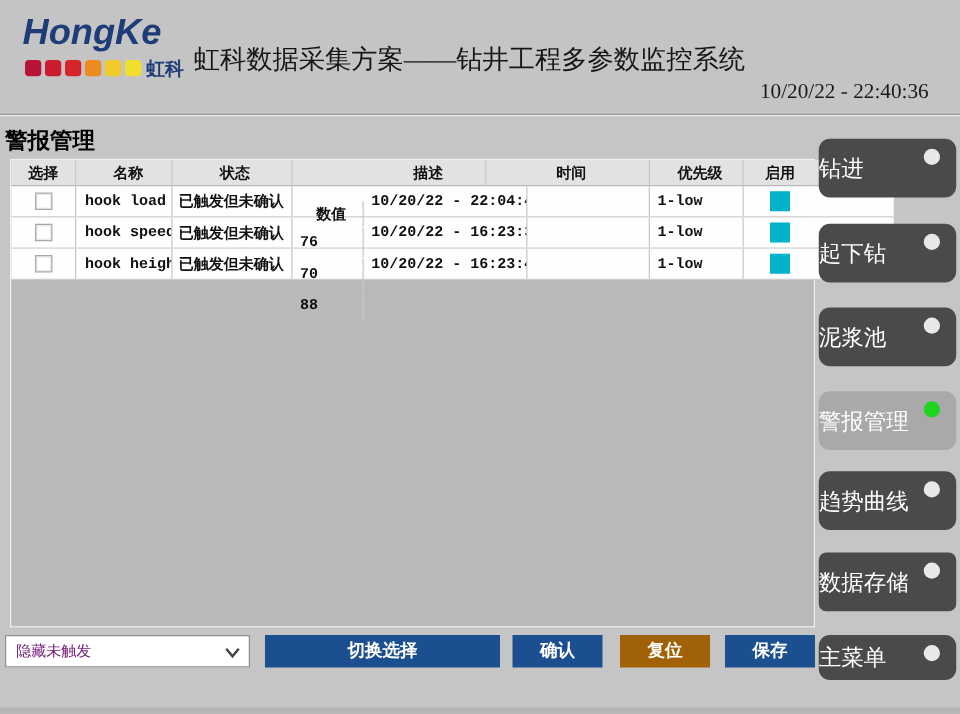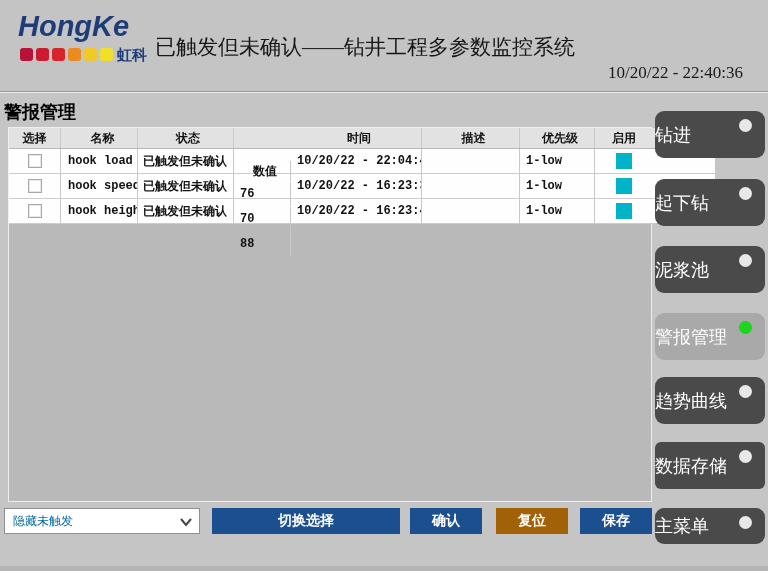--- a/index.html
+++ b/index.html
@@ -94,21 +94,21 @@
     position:absolute; right:13px; top:8px;
     width:13px; height:13px; border-radius:50%;
   }
   .sb0{top:111px;} .sb1{top:179px;} .sb2{top:246px;}
   .sb3{top:313px;} .sb4{top:377px;} .sb5{top:442px;border-radius:6px;} .sb6{top:508px; height:36px;}
 
   
   .dropdown {
     position:absolute; left:4px; top:508px; width:196px; height:26px;
     background:#ffffff; border:1px solid #8f8f8f;
-    display:flex; align-items:center; font-size:12px; color:#0369a1;
+    display:flex; align-items:center; font-size:12px; color:#701a75;
     padding-left:8px; cursor:pointer;
   }
   .dropdown .chev {
     position:absolute; right:6px; top:7px; width:14px; height:12px;
     color:#444;
   }
   .blue-btn {
     position:absolute; top:508px; height:26px;
     color:#fff; font-weight:bold; font-size:14px;
     font-family:"Liberation Serif", serif;
@@ -134,34 +134,34 @@
     <div class="logo-squares">
       <span class="logo-square" style="background-color: rgb(183, 19, 57);"></span>
       <span class="logo-square" style="background-color: rgb(203, 27, 47);"></span>
       <span class="logo-square" style="background-color: rgb(215, 36, 43);"></span>
       <span class="logo-square" style="background-color: rgb(236, 139, 33);"></span>
       <span class="logo-square" style="background-color: rgb(240, 202, 40);"></span>
       <span class="logo-square" style="background-color: rgb(242, 223, 43);"></span>
     </div>
     <div class="logo-cn">虹科</div>
   </div>
-  <div class="app-title">已触发但未确认——钻井工程多参数监控系统</div>
+  <div class="app-title">虹科数据采集方案——钻井工程多参数监控系统</div>
   <div class="timestamp">10/20/22 - 22:40:36</div>
 </div>
 
 <div class="section-title">警报管理</div>
 
 <div class="panel">
   <div class="trow thead">
     <div class="cell c0">选择</div>
     <div class="cell c1">名称</div>
     <div class="cell c2">状态</div>
     <div class="cell c3">数值</div>
+    <div class="cell c5">描述</div>
     <div class="cell c4">时间</div>
-    <div class="cell c5">描述</div>
     <div class="cell c6">优先级</div>
     <div class="cell c7">启用</div>
   </div>
 
   <div class="trow drow">
     <div class="cell c0">
         <span class="checkbox"></span>
       </div>
     <div class="cell c1 mono">hook load</div>
     <div class="cell c2">已触发但未确认</div>

